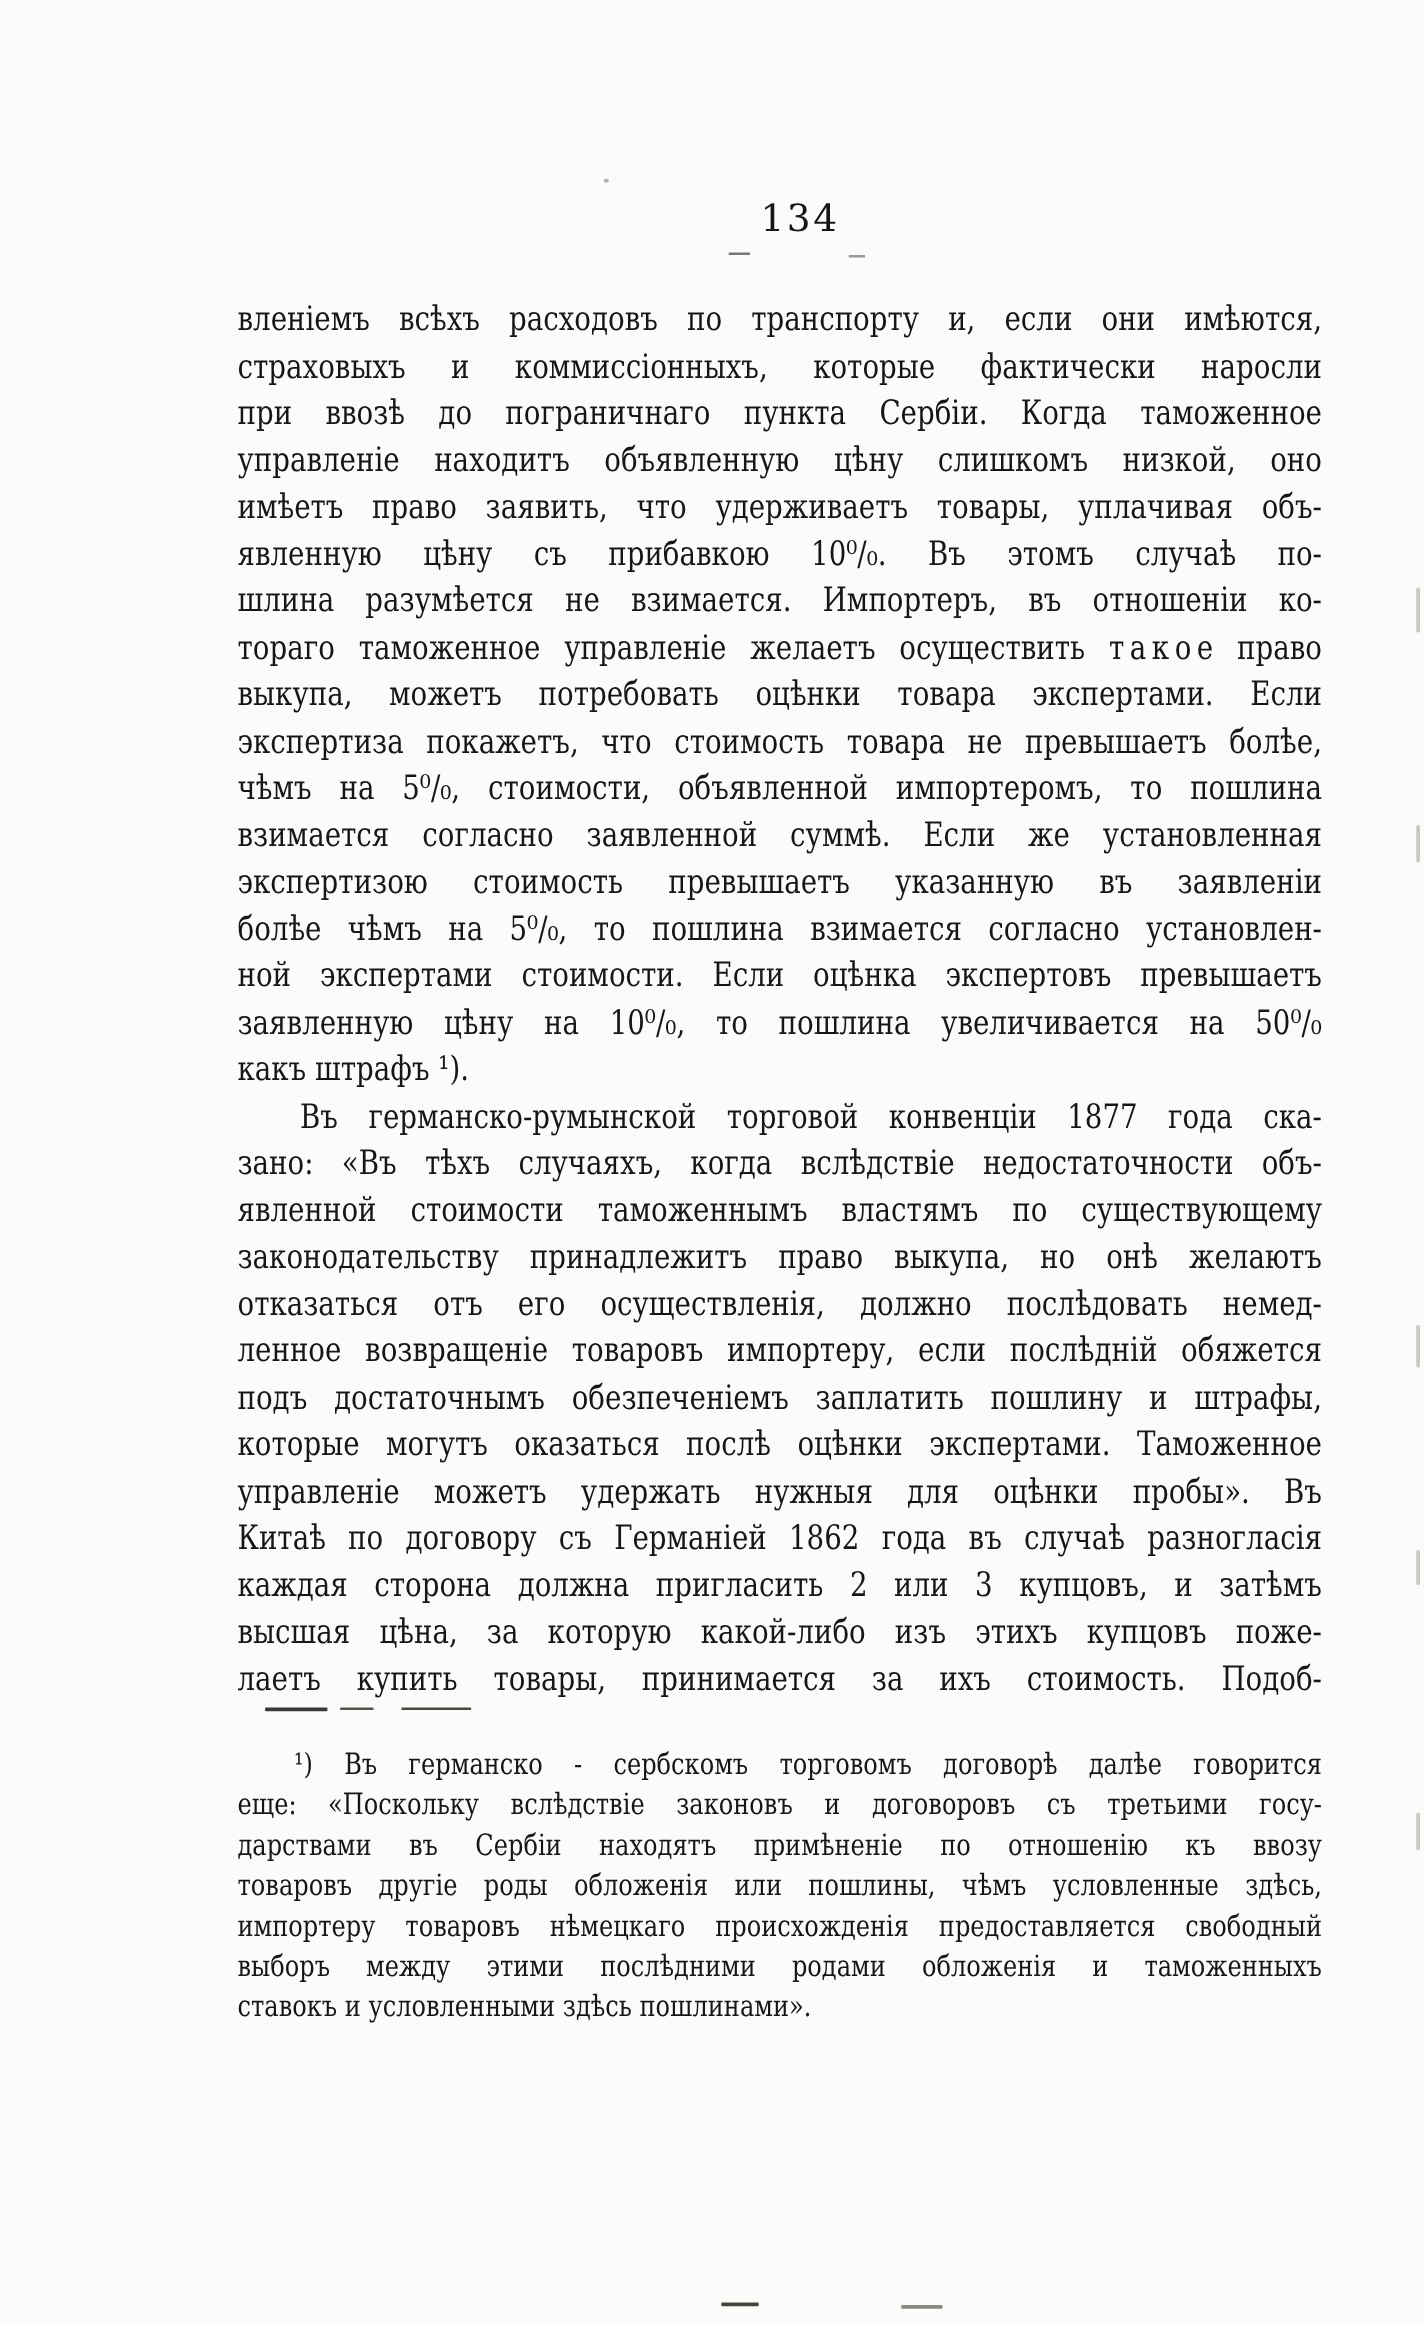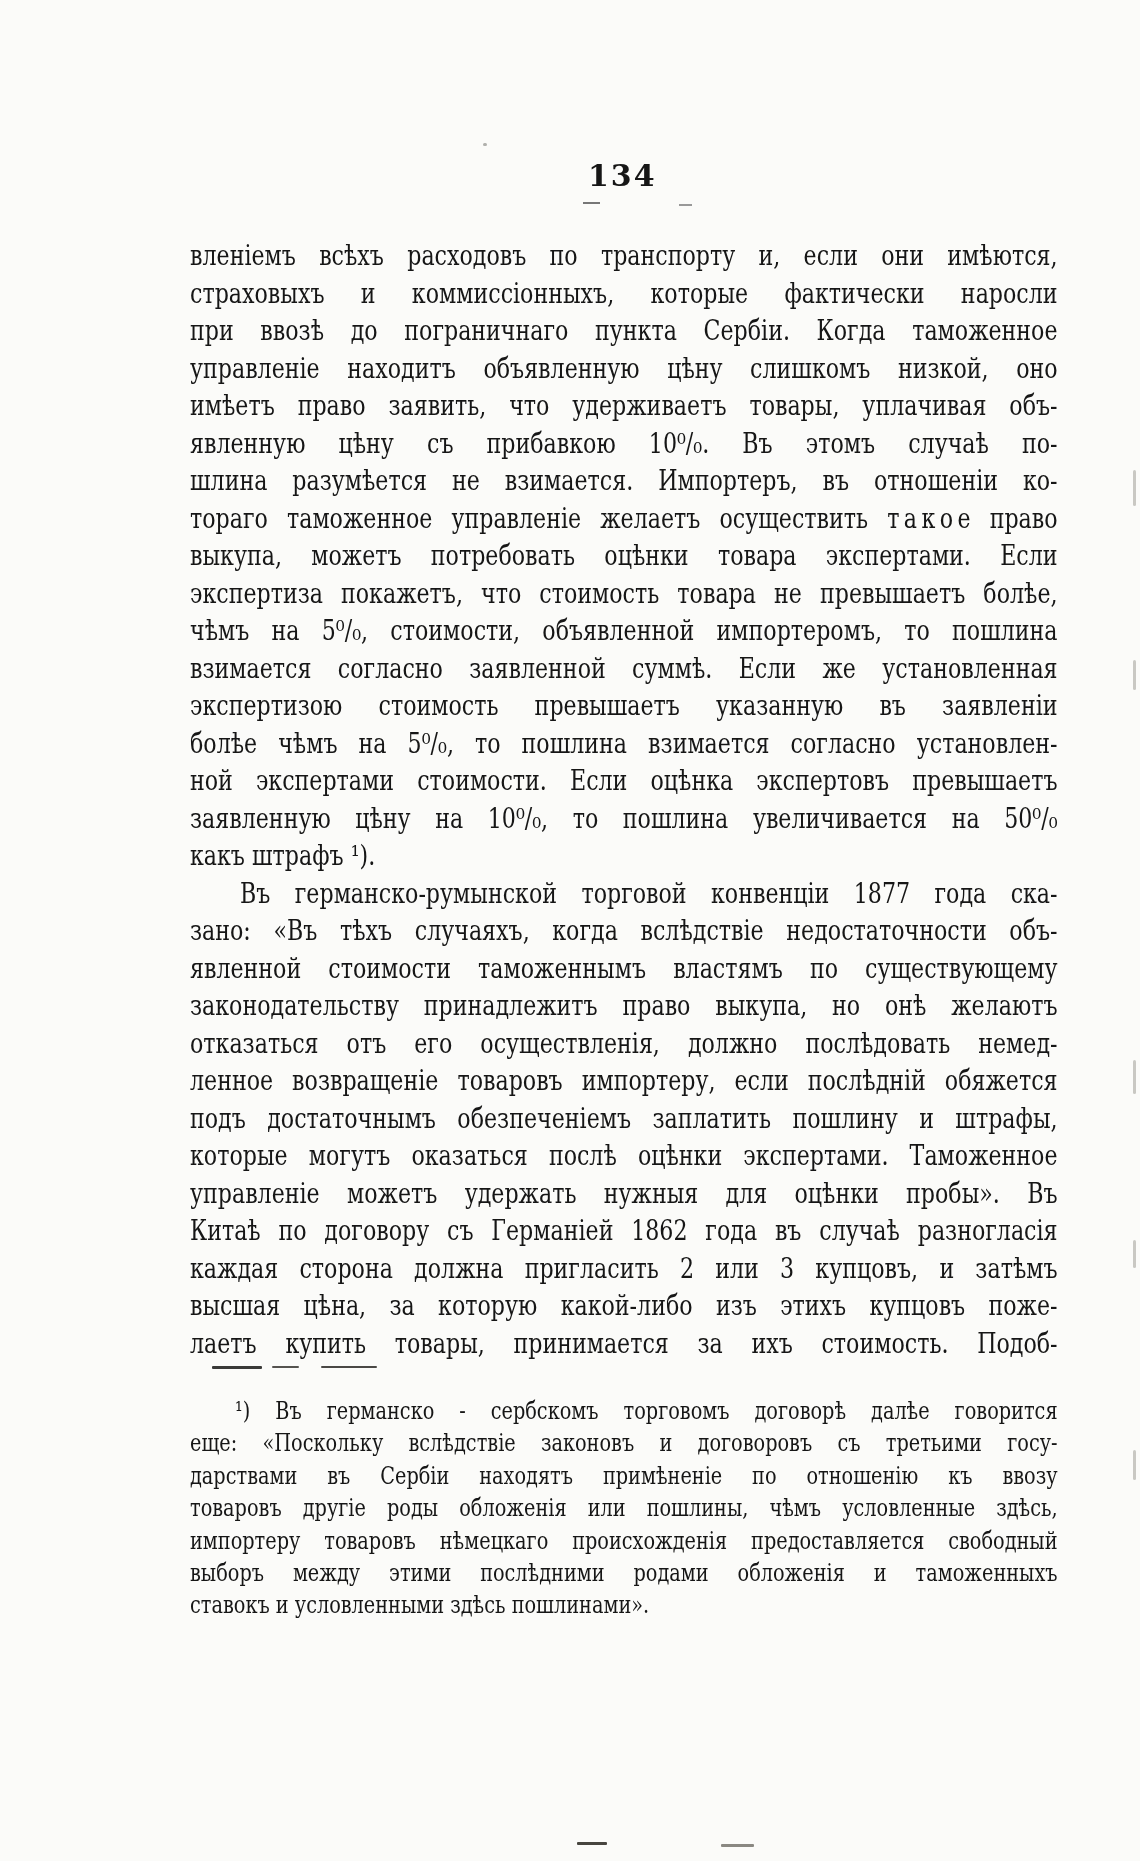--- a/index.html
+++ b/index.html
@@ -8,22 +8,23 @@
     width: 1140px;
     height: 1861px;
     background: #fbfbf9;
     font-family: "DejaVu Serif", "Liberation Serif", serif;
     color: #161616;
     overflow: hidden;
   }
   .page-number {
     position: absolute;
     top: 158px; left: 588px; width: 104px;
+    text-align: center;
     font-size: 30px;
-    font-weight: 700;
+    font-weight: 400;
     letter-spacing: 2px;
   }
   .body-text {
     position: absolute;
     left: 190px; top: 237px; width: 1058px;
     transform: scaleX(0.82);
     transform-origin: 0 0;
     font-size: 27px;
   }
   .footnote {

